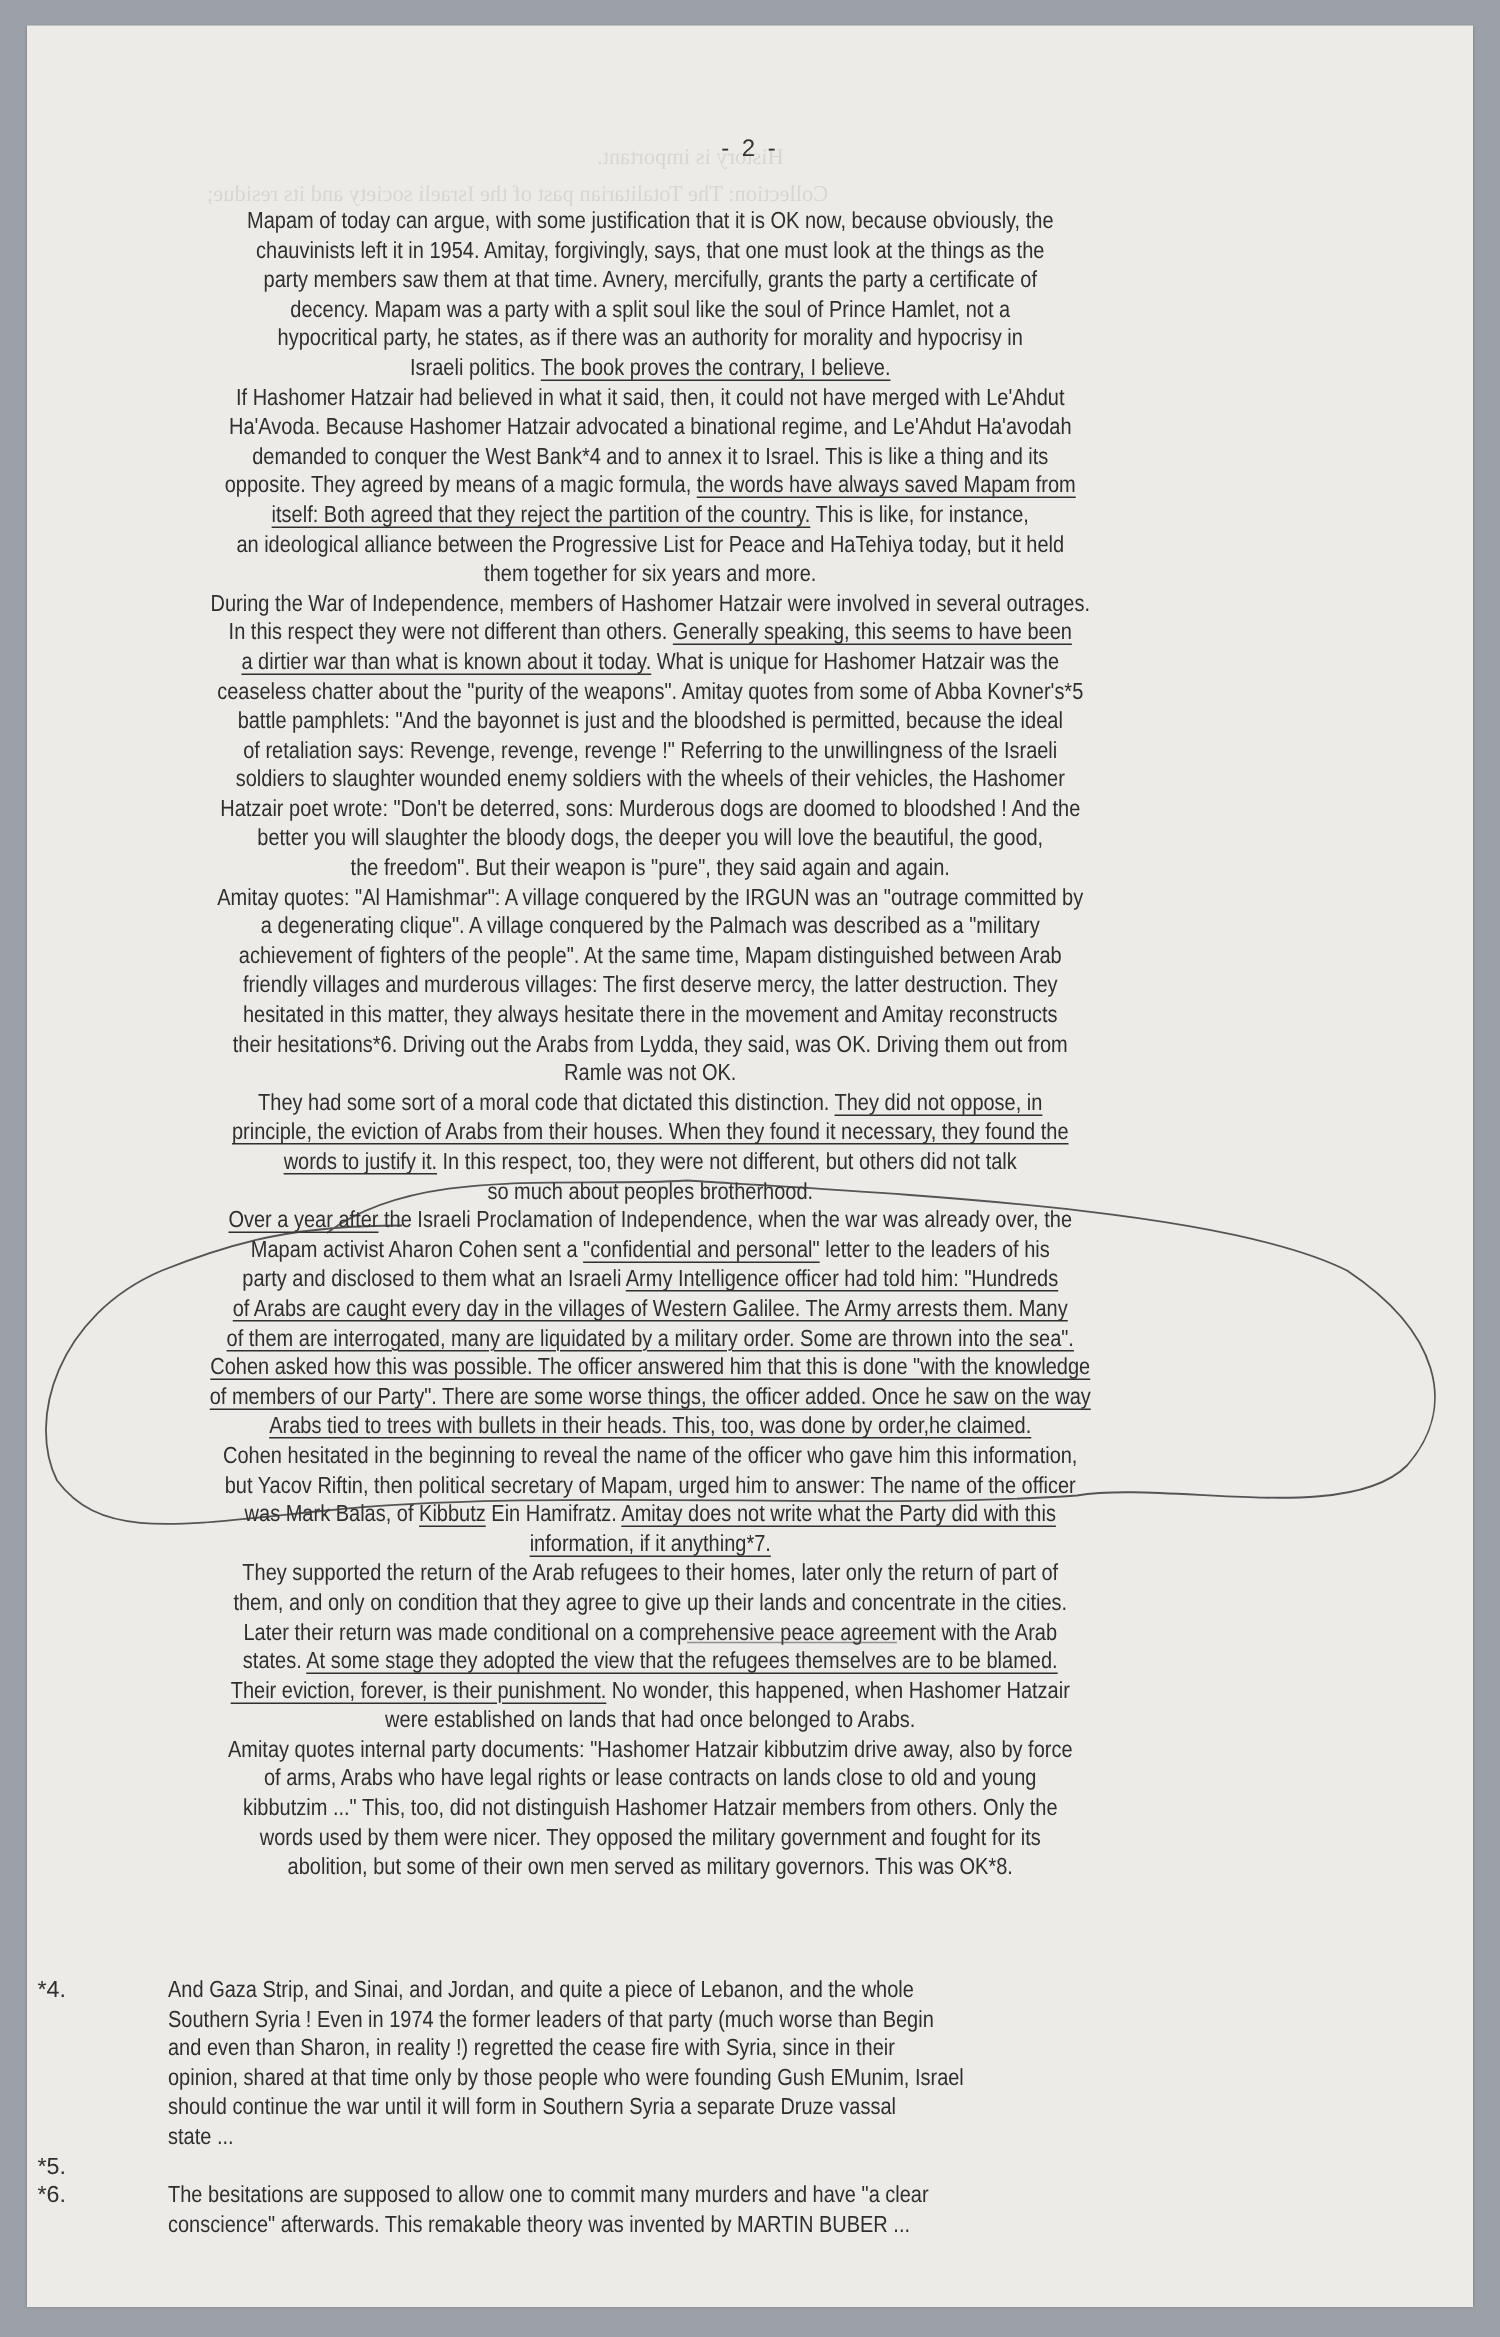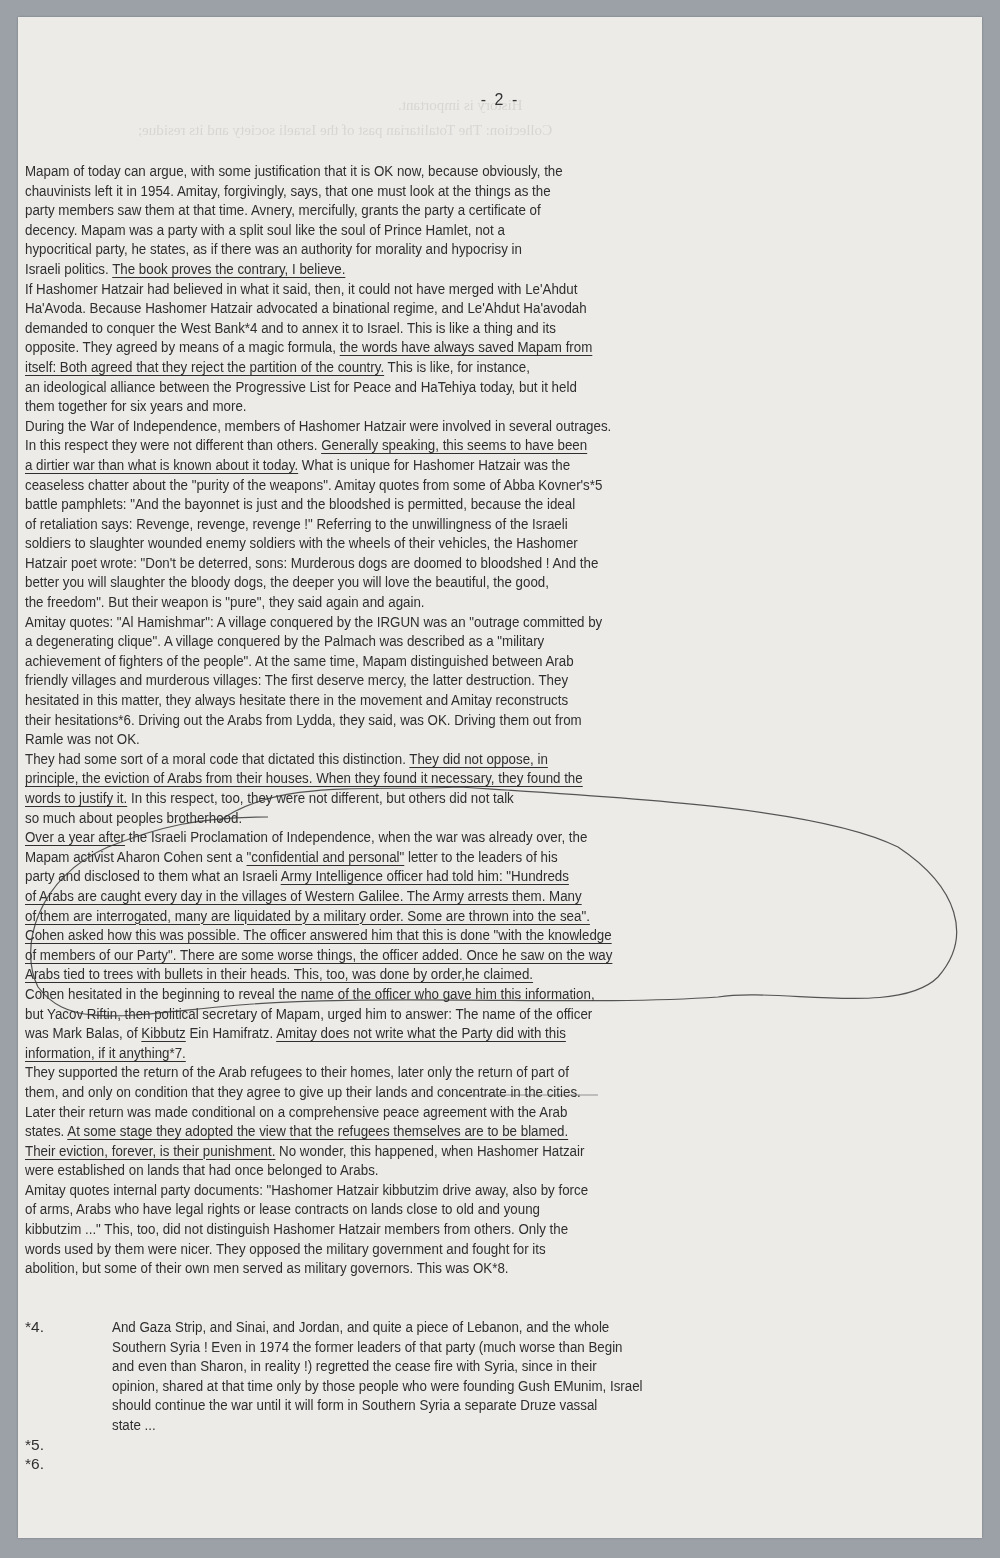--- a/index.html
+++ b/index.html
@@ -29,27 +29,28 @@
     position: absolute;
     left: 0; right: 0; top: 74px;
     text-align: center;
     font-family: "Liberation Sans Narrow", "Liberation Sans", sans-serif;
     font-size: 16px;
     color: #333;
     letter-spacing: 2px;
   }
   .body {
     position: absolute;
-    left: 7px; top: 144px;
+    left: 7px; top: 121px;
     width: 950px;
     font-family: "Liberation Sans", sans-serif;
     font-size: 15.5px;
     line-height: 19.6px;
     color: #2f2f2f;
     letter-spacing: 0px;
+    text-align: center;
   }
   .line {
     white-space: nowrap;
     transform-origin: left center;
     transform: scaleX(0.86);
     height: 19.6px;
   }
   .u { text-decoration: underline; text-decoration-thickness: 1px; text-underline-offset: 3px; }
   .notes { position: absolute; left: 7px; top: 1300px; width: 950px;
     font-family: "Liberation Sans", sans-serif; font-size: 15.5px; line-height: 19.6px; color: #2f2f2f; }
@@ -136,20 +137,24 @@
           <div class="line">opinion, shared at that time only by those people who were founding Gush EMunim, Israel</div>
           <div class="line">should continue the war until it will form in Southern Syria a separate Druze vassal</div>
           <div class="line">state ...</div>
         </div>
       </div>
       <div class="note">
         <div class="mark">*5.</div>
       </div>
       <div class="note">
         <div class="mark">*6.</div>
+        <div class="txt">
+          <div class="line">The besitations are supposed to allow one to commit many murders and have "a clear</div>
+          <div class="line">conscience" afterwards. This remakable theory was invented by MARTIN BUBER ...</div>
+        </div>
       </div>
     </div>
 
   <svg class="pen" width="964" height="1521">
     <path d="M 200 805 C 260 760, 360 775, 440 770 C 600 780, 800 790, 880 830 C 940 870, 955 920, 920 960 C 880 1000, 760 970, 700 980 C 560 990, 340 975, 200 990 C 100 1000, 50 1010, 20 970 C 0 930, 20 860, 90 830 C 140 810, 180 800, 250 800" fill="none" stroke="#3a3a3a" stroke-width="1.2" opacity="0.85"></path>
     <path d="M 440 1078 L 580 1078" stroke="#555" stroke-width="1" opacity="0.6"></path>
   </svg>
 </div>
 
 </body></html>

